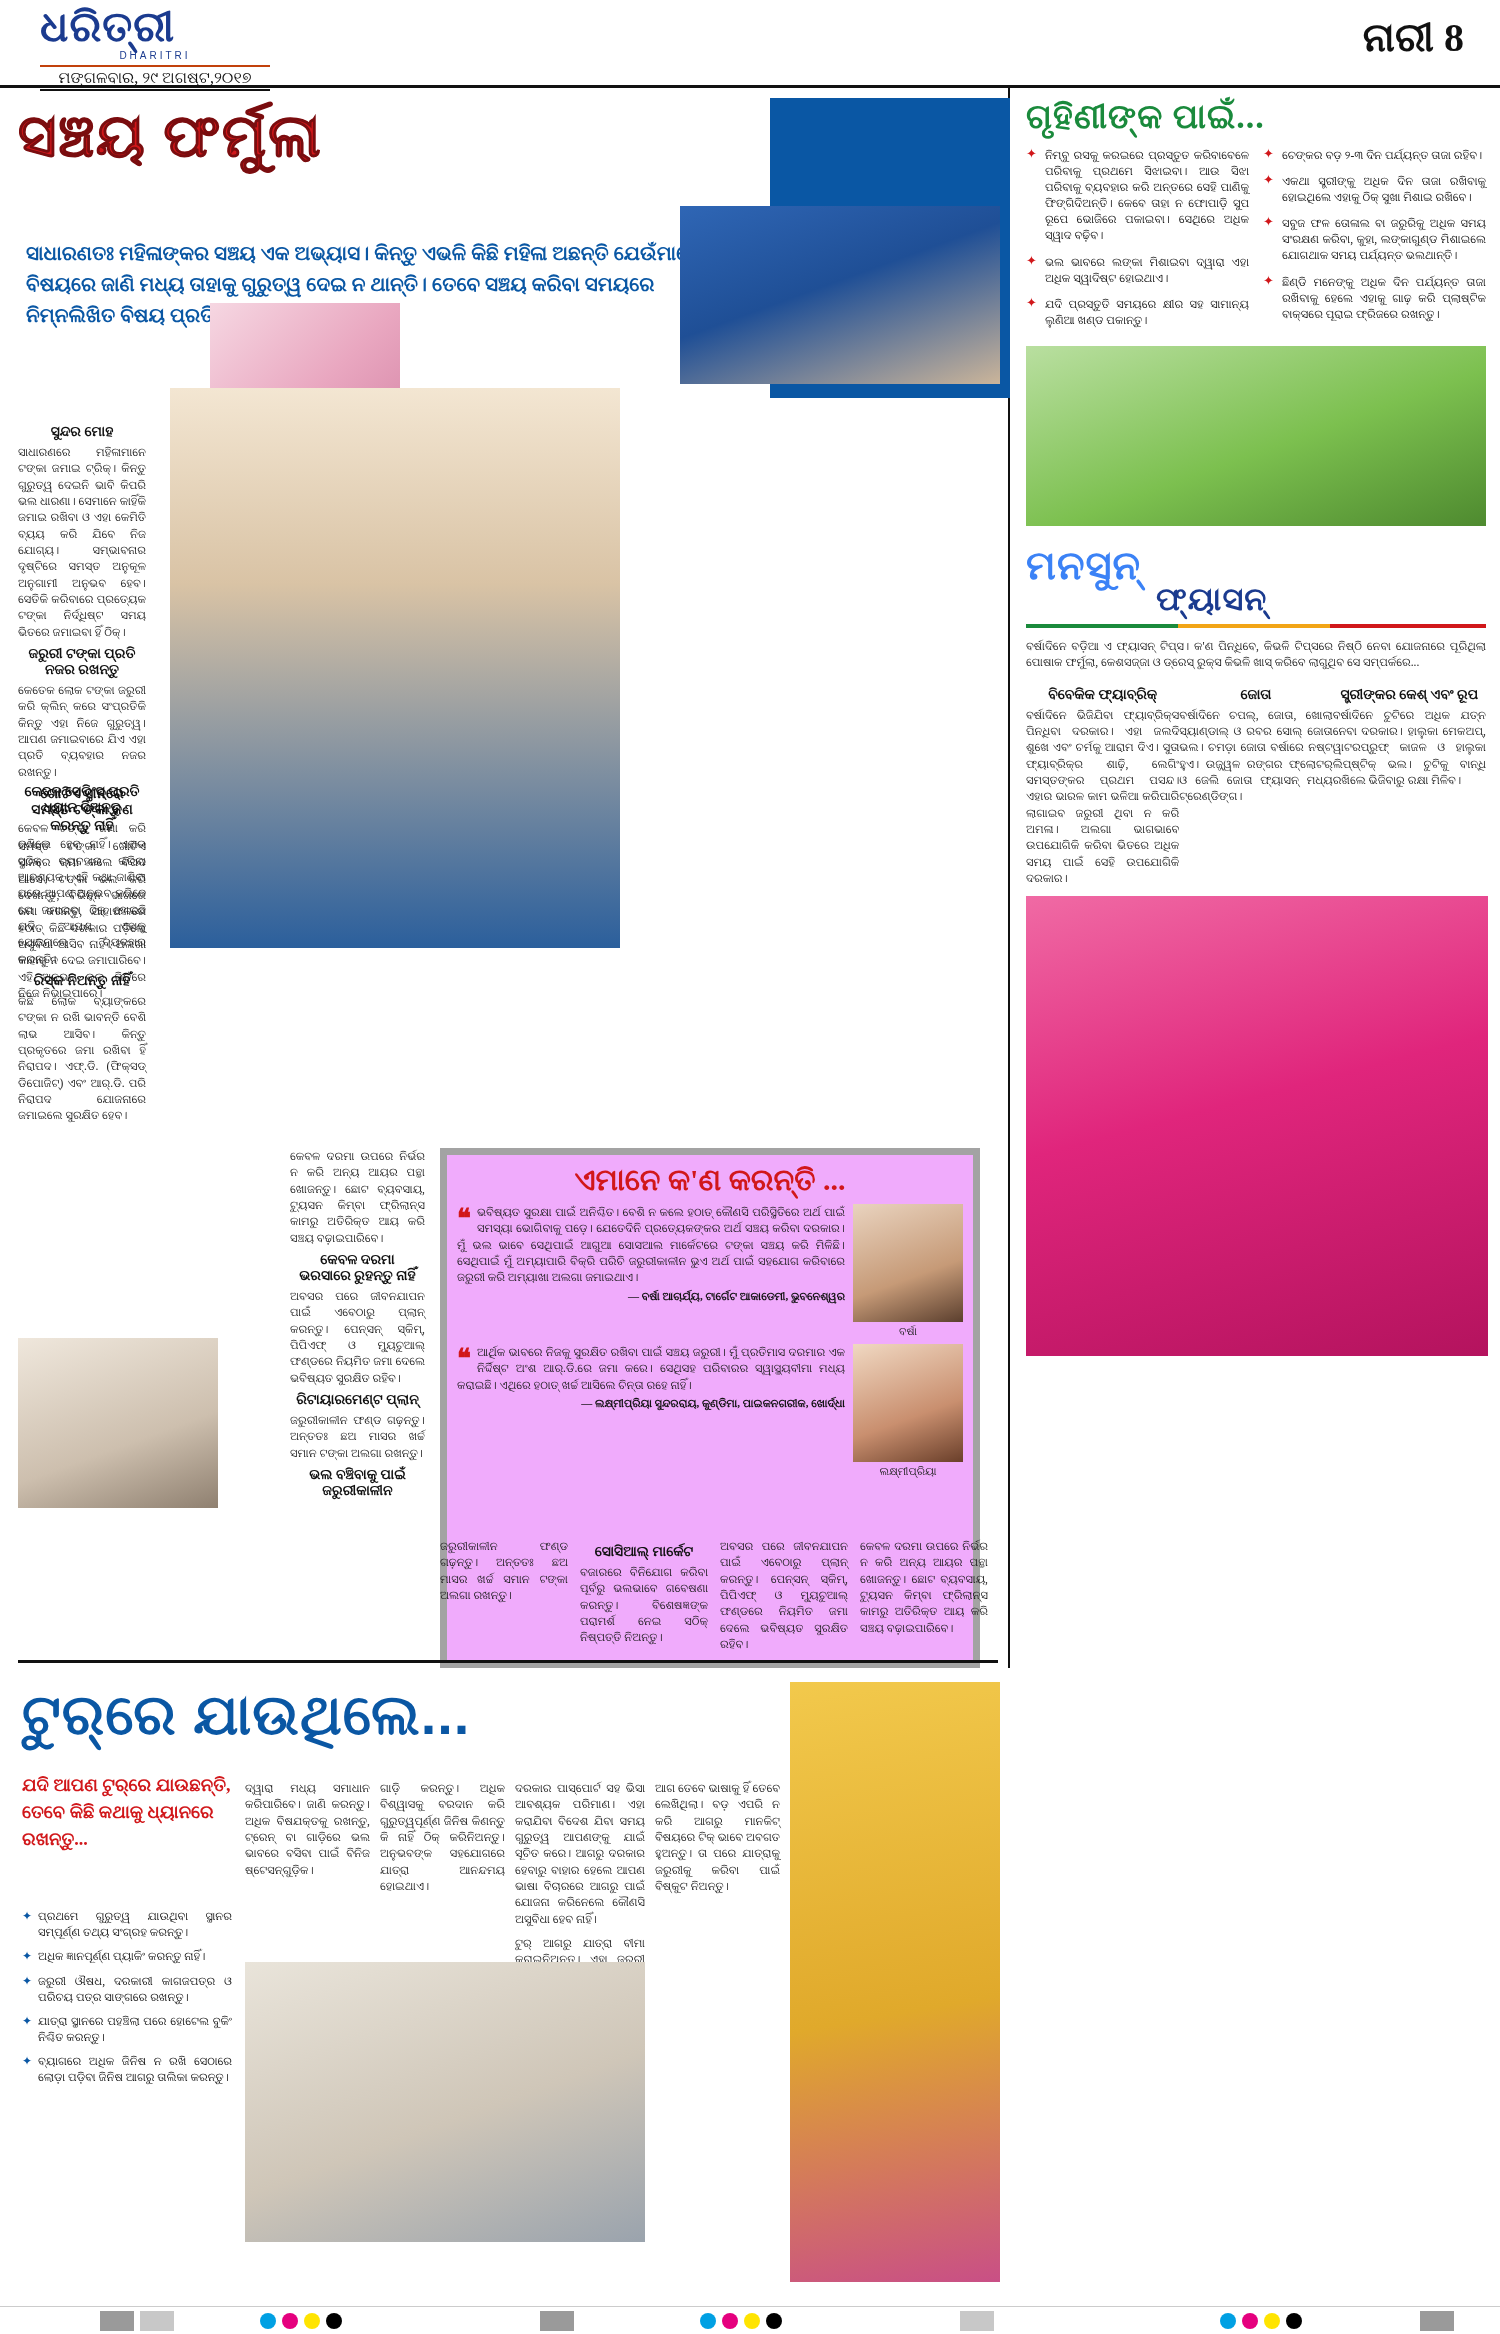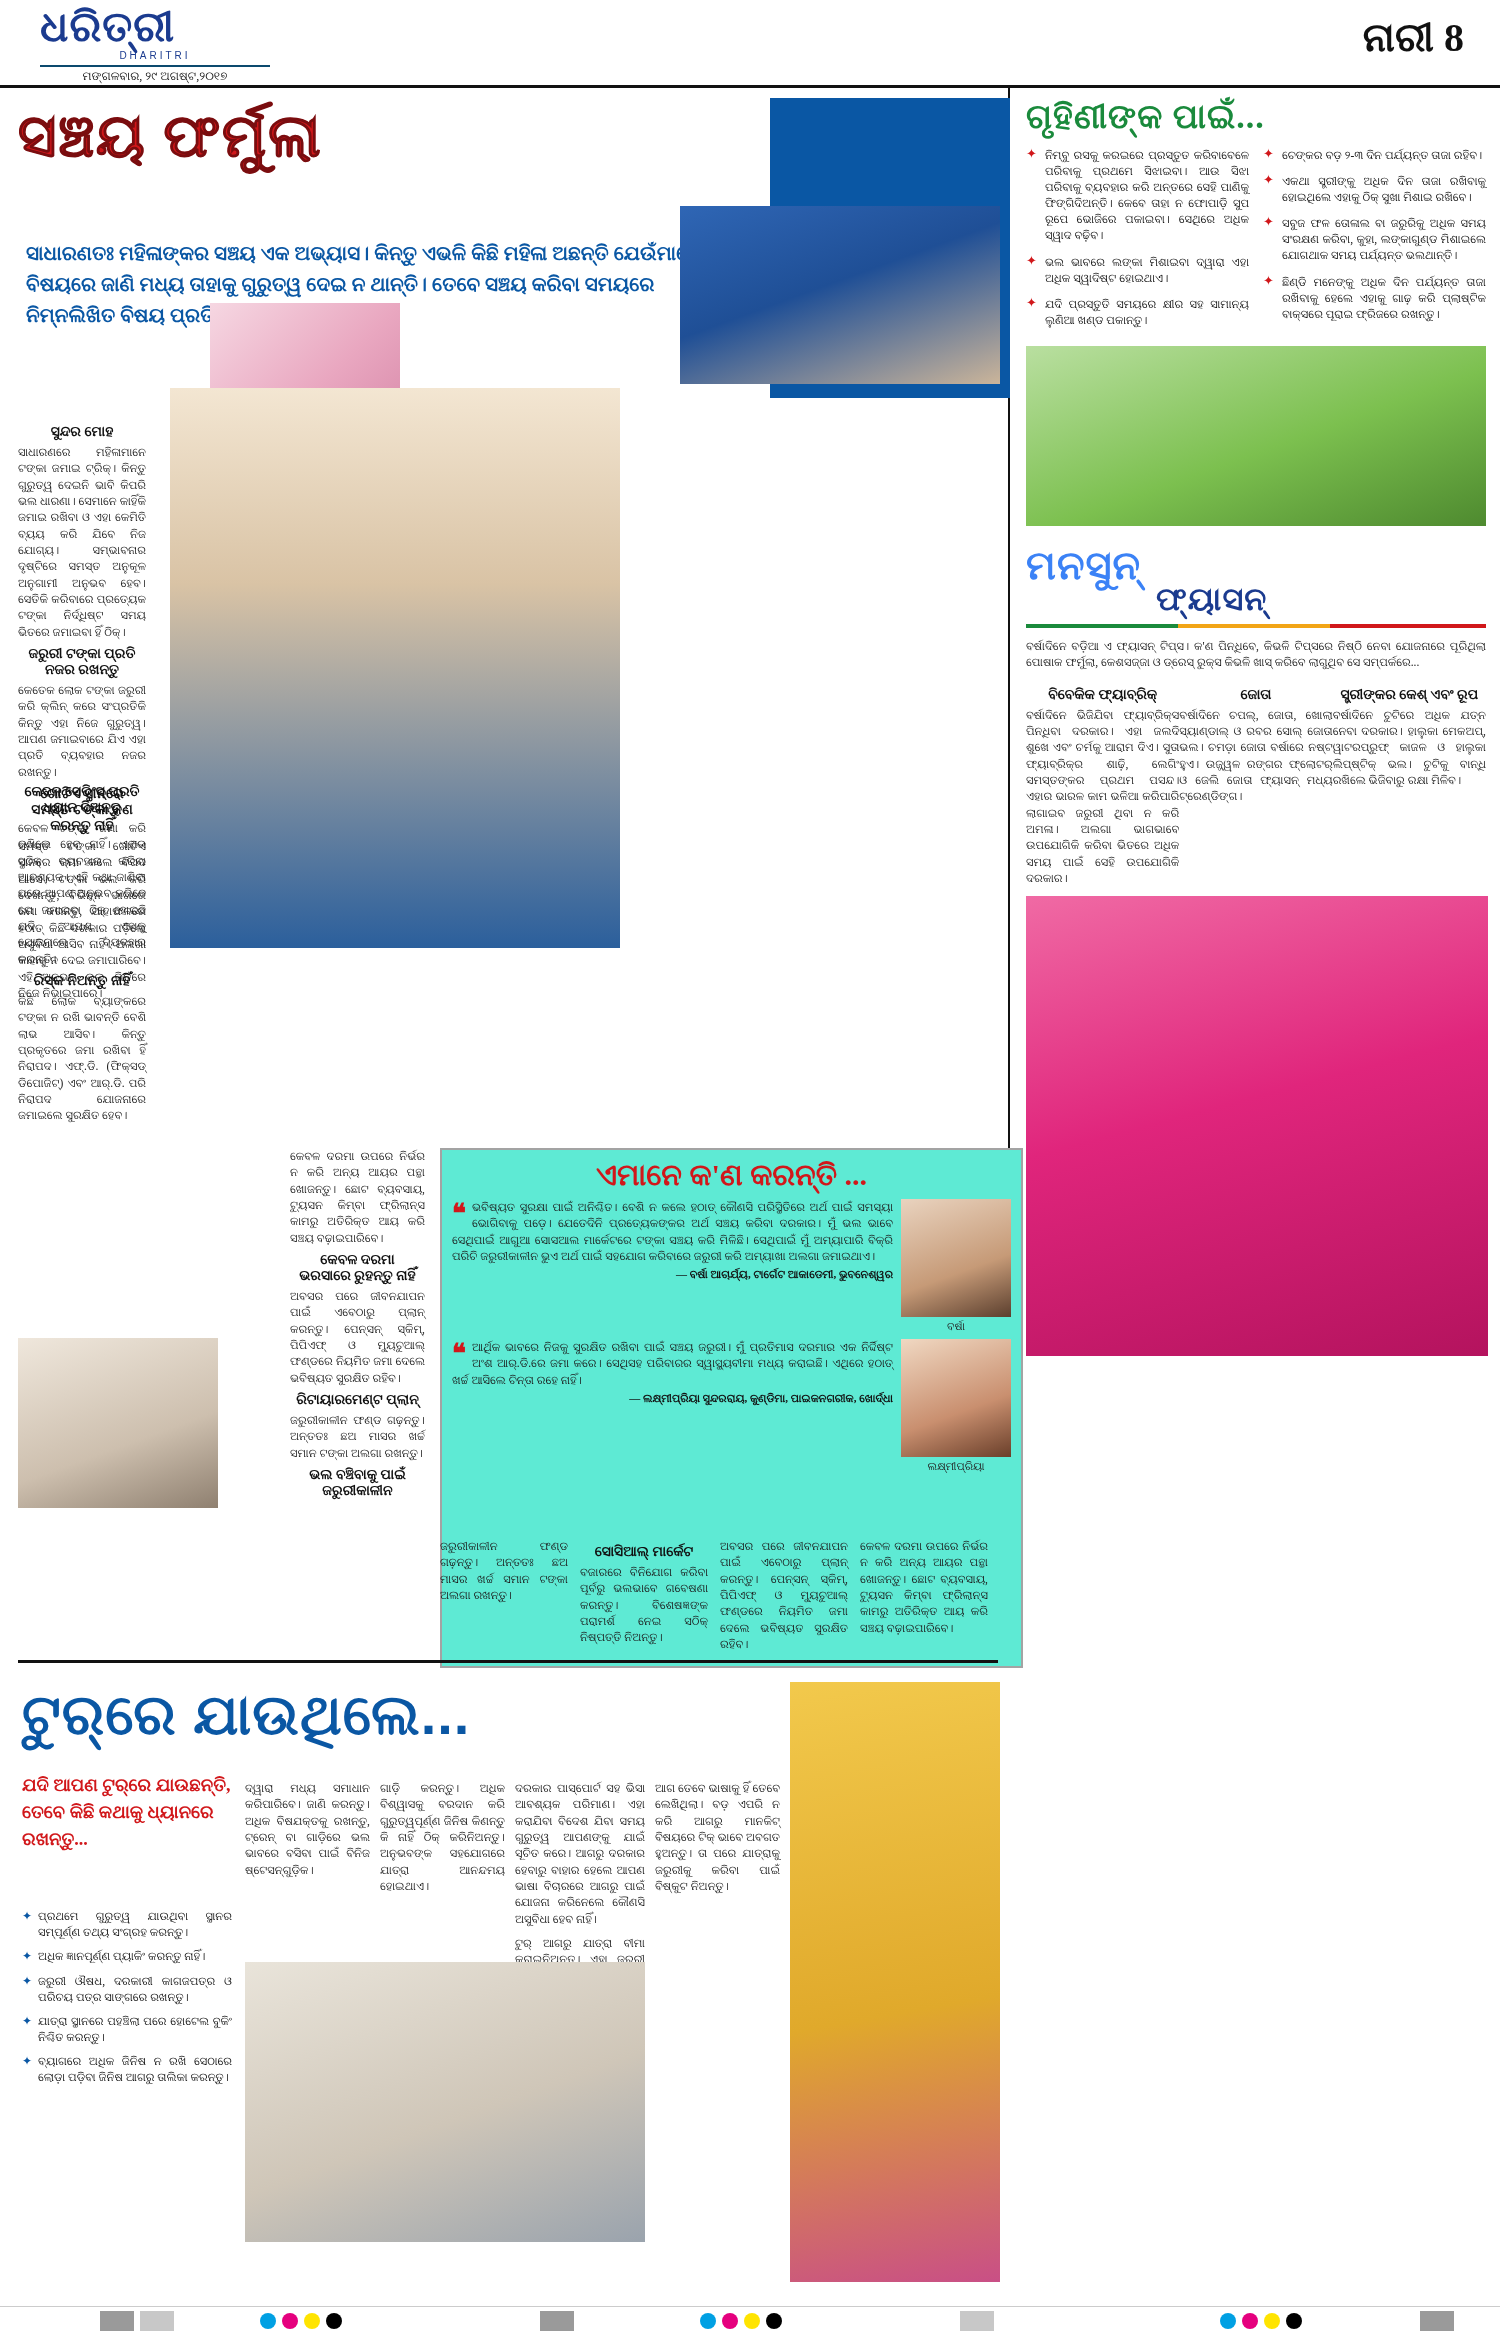--- a/index.html
+++ b/index.html
@@ -23,22 +23,22 @@
   .logo-title {
     font-family:"Liberation Serif", serif;
     font-size:42px; font-weight:bold; color:#1b3b8f;
     letter-spacing:1px; line-height:1;
   }
   .logo-sub {
     font-size:10px; letter-spacing:3px; color:#1b3b8f;
     text-align:center; margin-top:2px;
   }
   .logo-date {
-    margin-top:4px; border-top:2px solid #0c4a6e; border-bottom:2px solid #111;
-    font-size:12px; text-align:center; padding:2px 0; color:#111;
+    margin-top:4px; border-top:2px solid #c2410c; border-bottom:2px solid #111;
+    font-size:16px; text-align:center; padding:2px 0; color:#111;
   }
   .masthead-right {
     position:absolute; right:36px; top:14px;
     font-family:"Liberation Serif", serif;
     font-size:40px; font-weight:bold; color:#111;
   }
   .hrule { position:absolute; background:#111; height:2px; }
 
   .odia { font-family:"Liberation Serif", serif; }
   .body-text {
@@ -86,22 +86,22 @@
   .caption {
     font-size:11px; text-align:center; font-family:"Liberation Serif", serif;
     color:#222; margin-top:3px;
   }
 
   
   .mcol { position:absolute; }
 
   
   .box-emane {
-    position:absolute; left:440px; top:1060px; width:583px; height:520px;
-    border:2px solid #a3a3a3; background:#5eead4;
+    position:absolute; left:440px; top:1060px; width:540px; height:520px;
+    border:7px solid #a3a3a3; background:#f0abfc;
   }
   .box-emane-title {
     font-family:"Liberation Serif", serif;
     font-size:30px; font-weight:bold; color:#d1171a; text-align:center;
     margin-top:8px;
   }
   .quote-mark {
     color:#d1171a; font-size:26px; font-weight:bold; float:left;
     margin:2px 6px 0 0; line-height:1;
   }

